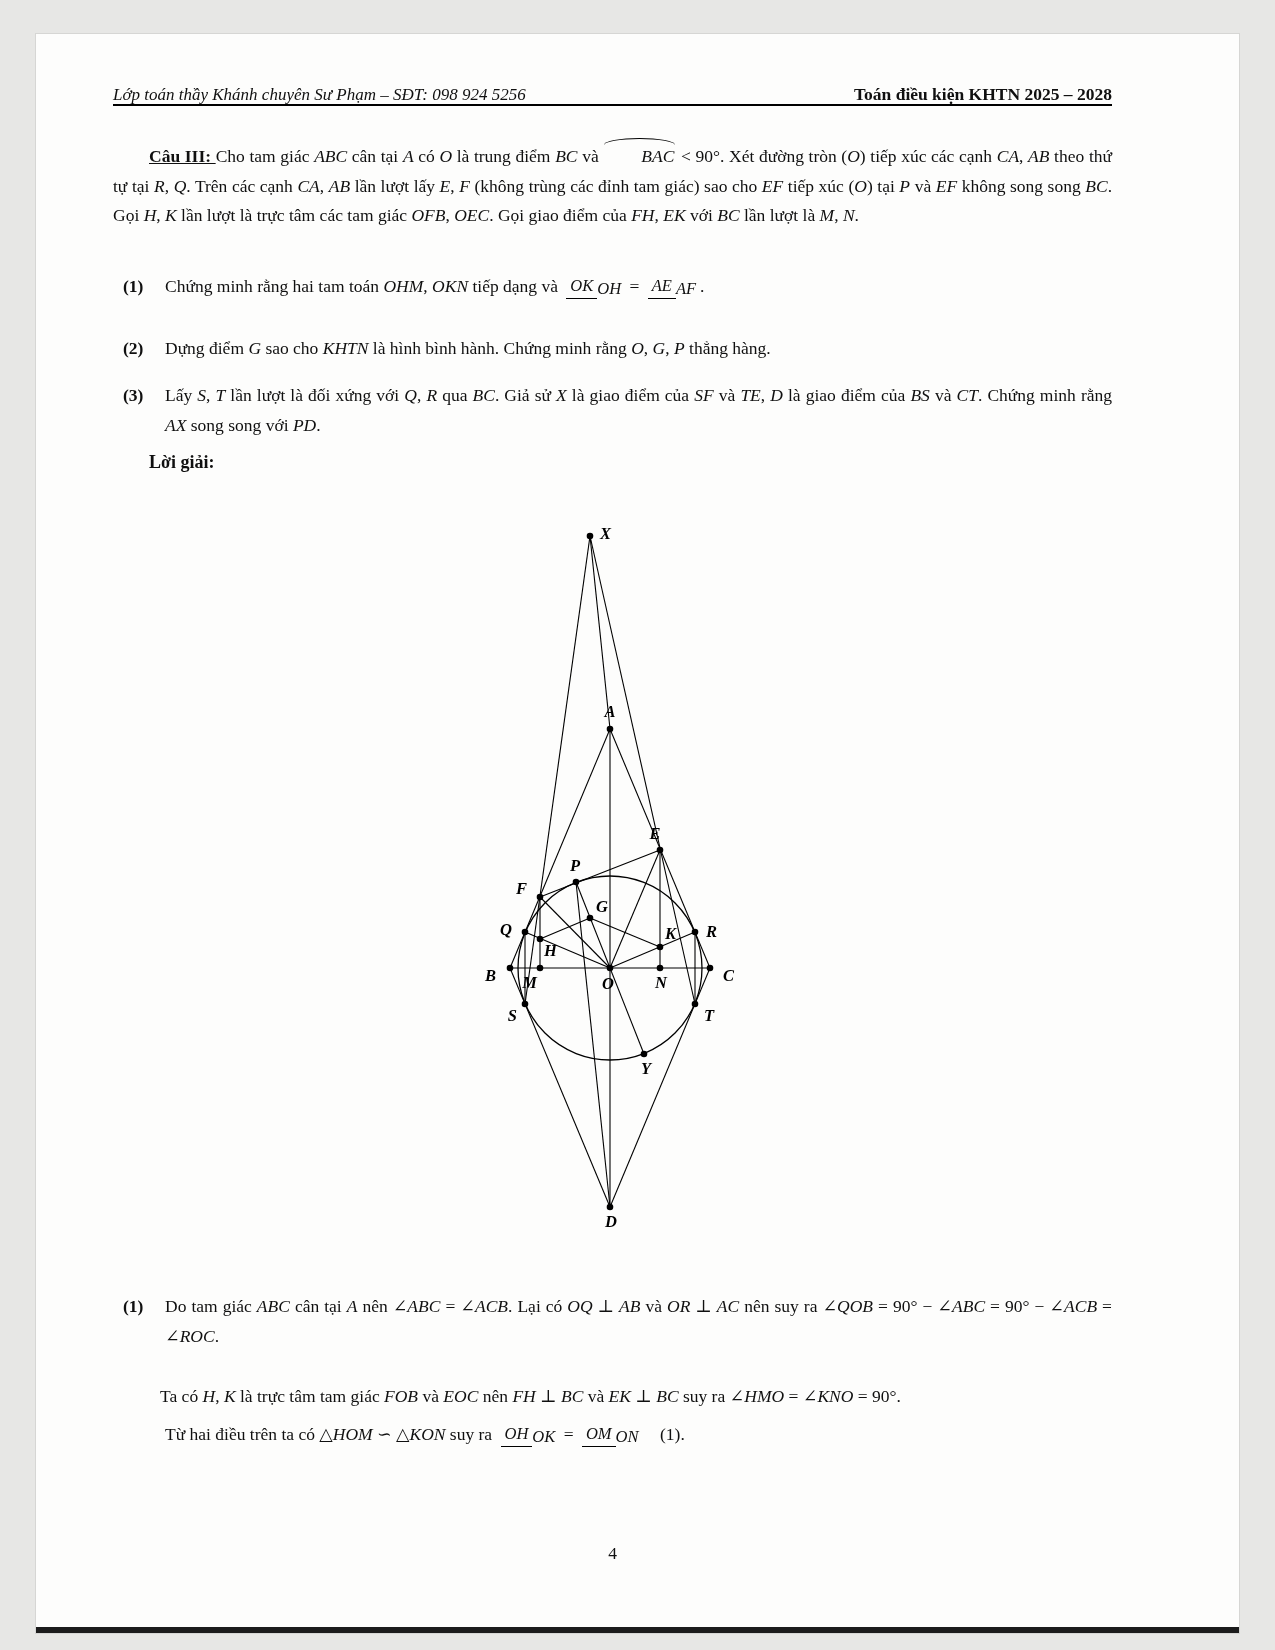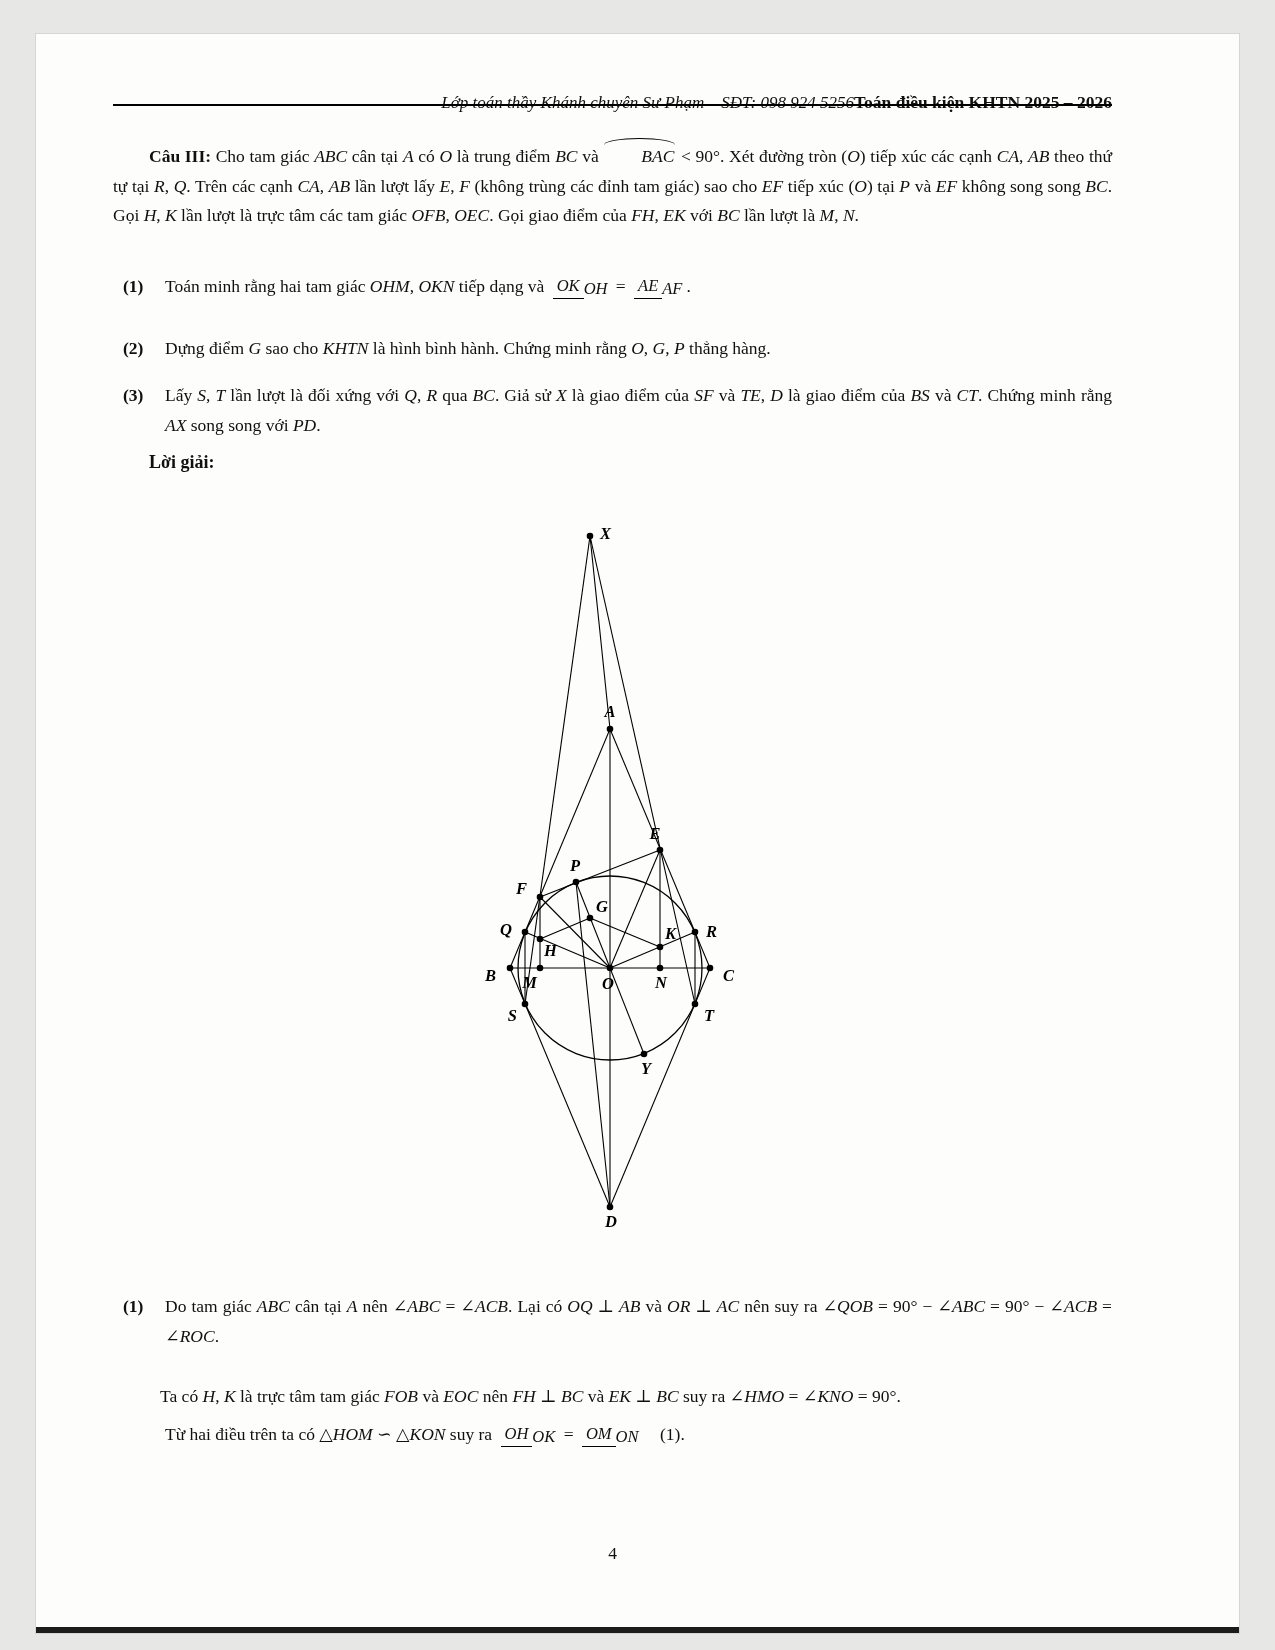--- a/index.html
+++ b/index.html
@@ -6,21 +6,21 @@
   .frame { position:relative; width:1275px; height:1650px; background:#e7e7e5; overflow:hidden;
            font-family:"Liberation Serif","DejaVu Serif",serif; color:#101010; }
   .page { position:absolute; left:36px; top:34px; width:1203px; height:1599px; background:#fdfdfc;
           box-shadow:0 0 0 1px #d6d6d4; }
   .bottom-edge { position:absolute; left:36px; top:1627px; width:1203px; height:6px; background:#1c1c1c; }
 
   .abs { position:absolute; }
   .txt { font-size:17.5px; line-height:29.5px; }
 
   
-  #header { left:113px; top:92px; width:999px; display:flex; justify-content:flex-end; align-items:baseline; }
+  #header { left:113px; top:84px; width:999px; display:flex; justify-content:space-between; align-items:baseline; }
   .header-left { font-style:italic; font-size:17px; }
   .header-right { font-weight:bold; font-size:17.5px; }
   #header-rule { left:113px; top:104px; width:999px; border-top:2px solid #000; }
 
   
   #problem { left:113px; top:142px; width:999px; text-align:justify; text-indent:36px; }
 
   .item { display:flex; }
   .item-label { flex:none; width:52px; padding-left:10px; font-weight:bold; box-sizing:border-box; }
   .item-body { flex:1; text-align:justify; }
@@ -39,47 +39,47 @@
   .fig-label { font-family:"Liberation Serif","DejaVu Serif",serif; font-size:16.5px;
                font-style:italic; font-weight:bold; fill:#000; }
 
   #sol1 { left:113px; top:1292px; width:999px; }
   #sol2 { left:108px; top:1358px; width:999px;margin-top:24px; }
   #sol3 { left:113px; top:1420px; width:999px; }
   #pageno { left:113px; top:1543px; width:999px; text-align:center; font-size:17.5px; }
 
   
   .ri { font-style:italic; }
-  .rb { font-weight:bold; }
+  .rb { font-weight:bold;text-decoration:underline; }
   .hat { position:relative; padding:0 2px; display:inline-block; }
   .hat::before { content:""; position:absolute; left:1px; right:1px; top:-4px; height:6px;
                  border-top:1.7px solid #000; border-radius:50% 50% 0 0 / 100% 100% 0 0; }
   .frac { display:inline-flex; flex-direction:row; align-items:center; vertical-align:middle;
           margin:0 4px; line-height:1.12; font-size:16.5px; }
   .frac .num { font-style:italic; border-bottom:1.5px solid #000; padding:0 4px 2px; }
   .frac .den { font-style:italic; padding-top:2px; }
 </style>
 </head>
 <body>
 
 <div class="frame">
   <div class="page"></div>
   <div class="bottom-edge"></div>
 
   <div class="abs" id="header">
     <span class="header-left">Lớp toán thầy Khánh chuyên Sư Phạm – SĐT: 098 924 5256</span>
-    <span class="header-right">Toán điều kiện KHTN 2025 – 2026</span>
+    <span class="header-right">Toán điều kiện KHTN 2025 – 2028</span>
   </div>
   <div class="abs" id="header-rule"></div>
 
   <div class="abs txt" id="problem"><span class="rb">Câu III: </span><span>Cho tam giác </span><span class="ri">ABC</span><span> cân tại </span><span class="ri">A</span><span> có </span><span class="ri">O</span><span> là trung điểm </span><span class="ri">BC</span><span> và </span><span class="ri hat">BAC</span><span> &lt; 90°. Xét đường tròn (</span><span class="ri">O</span><span>) tiếp xúc các cạnh </span><span class="ri">CA</span><span>, </span><span class="ri">AB</span><span> theo thứ tự tại </span><span class="ri">R</span><span>, </span><span class="ri">Q</span><span>. Trên các cạnh </span><span class="ri">CA</span><span>, </span><span class="ri">AB</span><span> lần lượt lấy </span><span class="ri">E</span><span>, </span><span class="ri">F</span><span> (không trùng các đỉnh tam giác) sao cho </span><span class="ri">EF</span><span> tiếp xúc (</span><span class="ri">O</span><span>) tại </span><span class="ri">P</span><span> và </span><span class="ri">EF</span><span> không song song </span><span class="ri">BC</span><span>. Gọi </span><span class="ri">H</span><span>, </span><span class="ri">K</span><span> lần lượt là trực tâm các tam giác </span><span class="ri">OFB</span><span>, </span><span class="ri">OEC</span><span>. Gọi giao điểm của </span><span class="ri">FH</span><span>, </span><span class="ri">EK</span><span> với </span><span class="ri">BC</span><span> lần lượt là </span><span class="ri">M</span><span>, </span><span class="ri">N</span><span>.</span></div>
 
   <div class="abs txt item" id="item1">
     <span class="item-label">(1)</span>
-    <span class="item-body"><span>Toán minh rằng hai tam giác </span><span class="ri">OHM</span><span>, </span><span class="ri">OKN</span><span> tiếp dạng và </span><span class="frac">
+    <span class="item-body"><span>Chứng minh rằng hai tam toán </span><span class="ri">OHM</span><span>, </span><span class="ri">OKN</span><span> tiếp dạng và </span><span class="frac">
           <span class="num">OK</span>
           <span class="den">OH</span>
         </span><span> = </span><span class="frac">
           <span class="num">AE</span>
           <span class="den">AF</span>
         </span><span>.</span></span>
   </div>
   <div class="abs txt item" id="item2">
     <span class="item-label">(2)</span>
     <span class="item-body"><span>Dựng điểm </span><span class="ri">G</span><span> sao cho </span><span class="ri">KHTN</span><span> là hình bình hành. Chứng minh rằng </span><span class="ri">O</span><span>, </span><span class="ri">G</span><span>, </span><span class="ri">P</span><span> thẳng hàng.</span></span>

